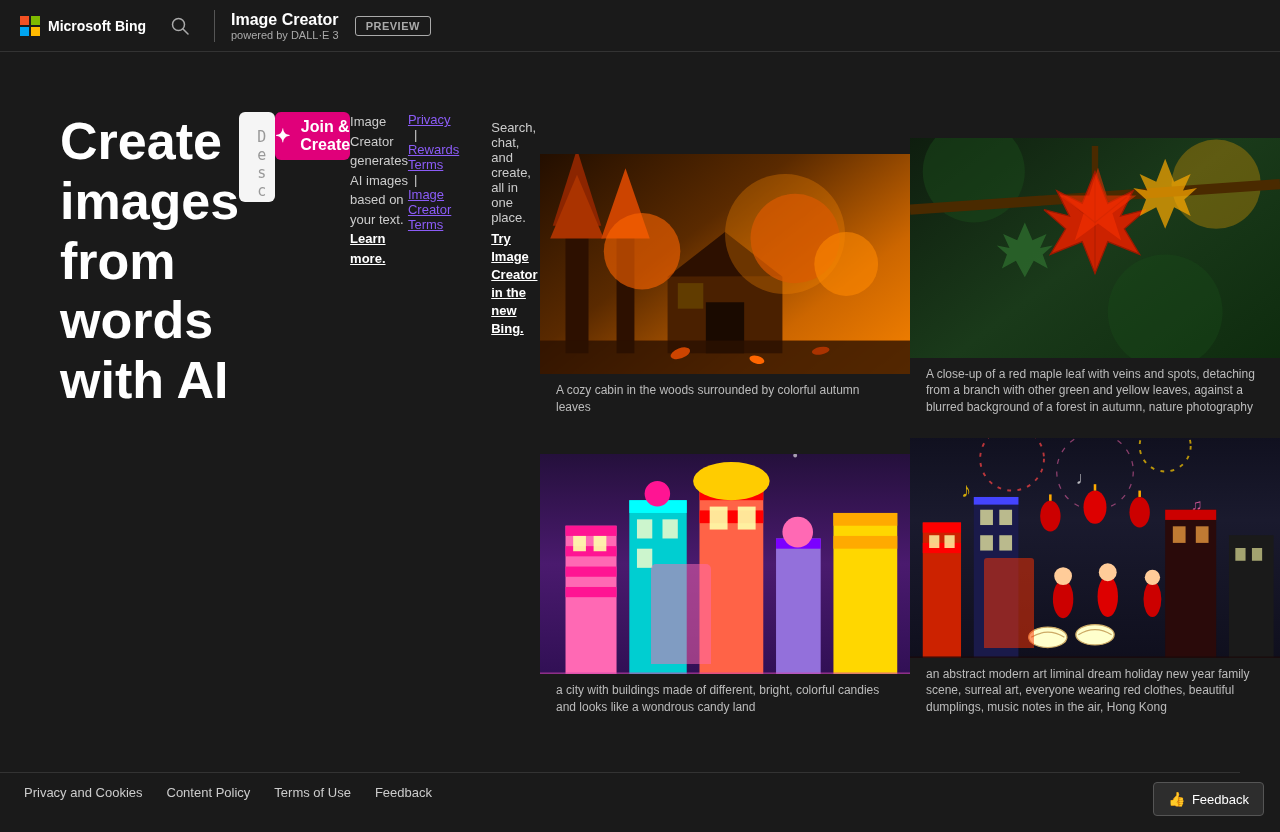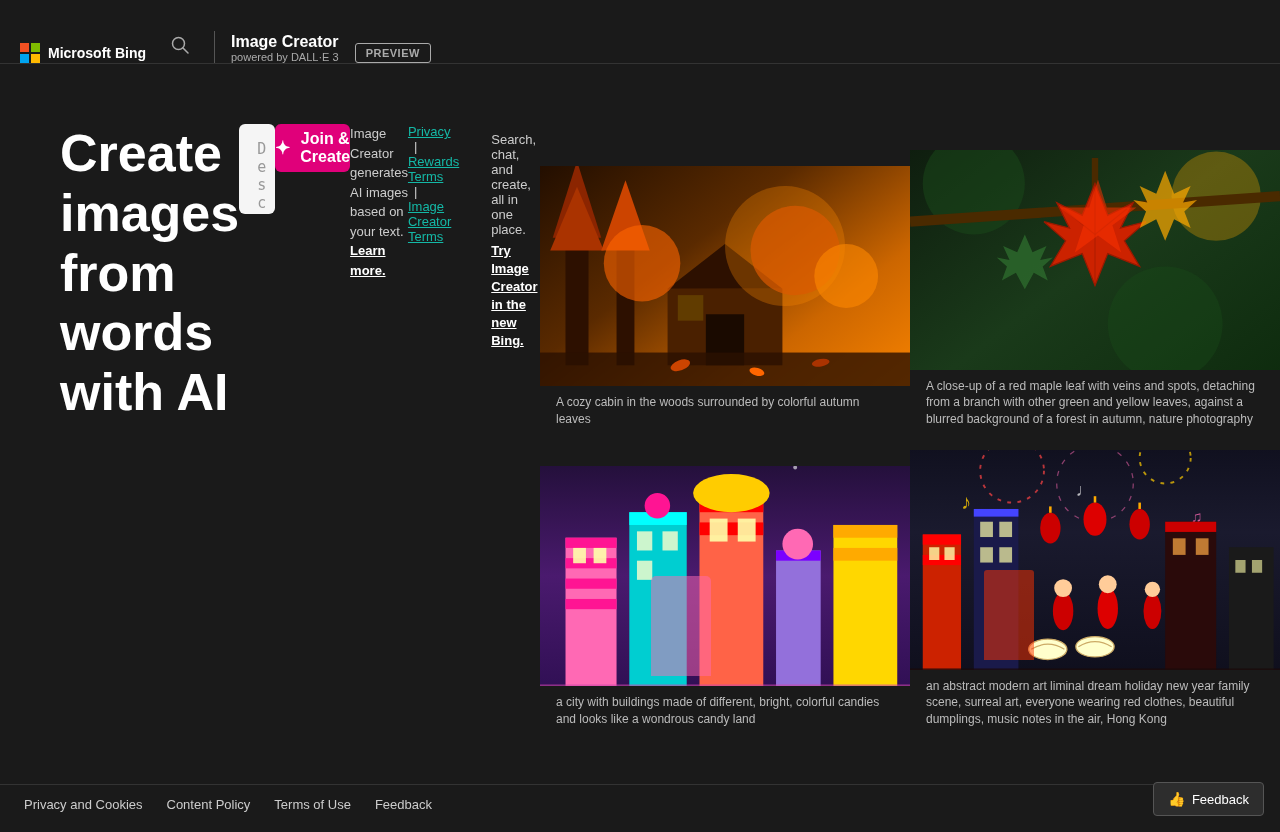--- a/index.html
+++ b/index.html
@@ -9,23 +9,23 @@
       color: #ffffff;
       font-family: 'Segoe UI', Arial, sans-serif;
       min-height: 832px;
       width: 1280px;
       overflow-x: hidden;
     }
 
     
     .header {
       display: flex;
-      align-items: flex-end;
+      align-items: center;
       padding: 0 20px;
-      height: 64px;
+      height: 52px;
       background-color: #1a1a1a;
       border-bottom: 1px solid #333;
     }
 
     .header-logo {
       display: flex;
       align-items: center;
       gap: 8px;
       margin-right: 12px;
     }
@@ -194,21 +194,21 @@
       margin-bottom: 12px;
     }
 
     .terms-links {
       font-size: 13px;
       color: #ccc;
       margin-bottom: 28px;
     }
 
     .terms-links a {
-      color: #14b8a6;
+      color: #8b5cf6;
       text-decoration: underline;
     }
 
     .terms-sep {
       margin: 0 6px;
       color: #ccc;
     }
 
     .bing-promo {
       margin-top: 8px;

